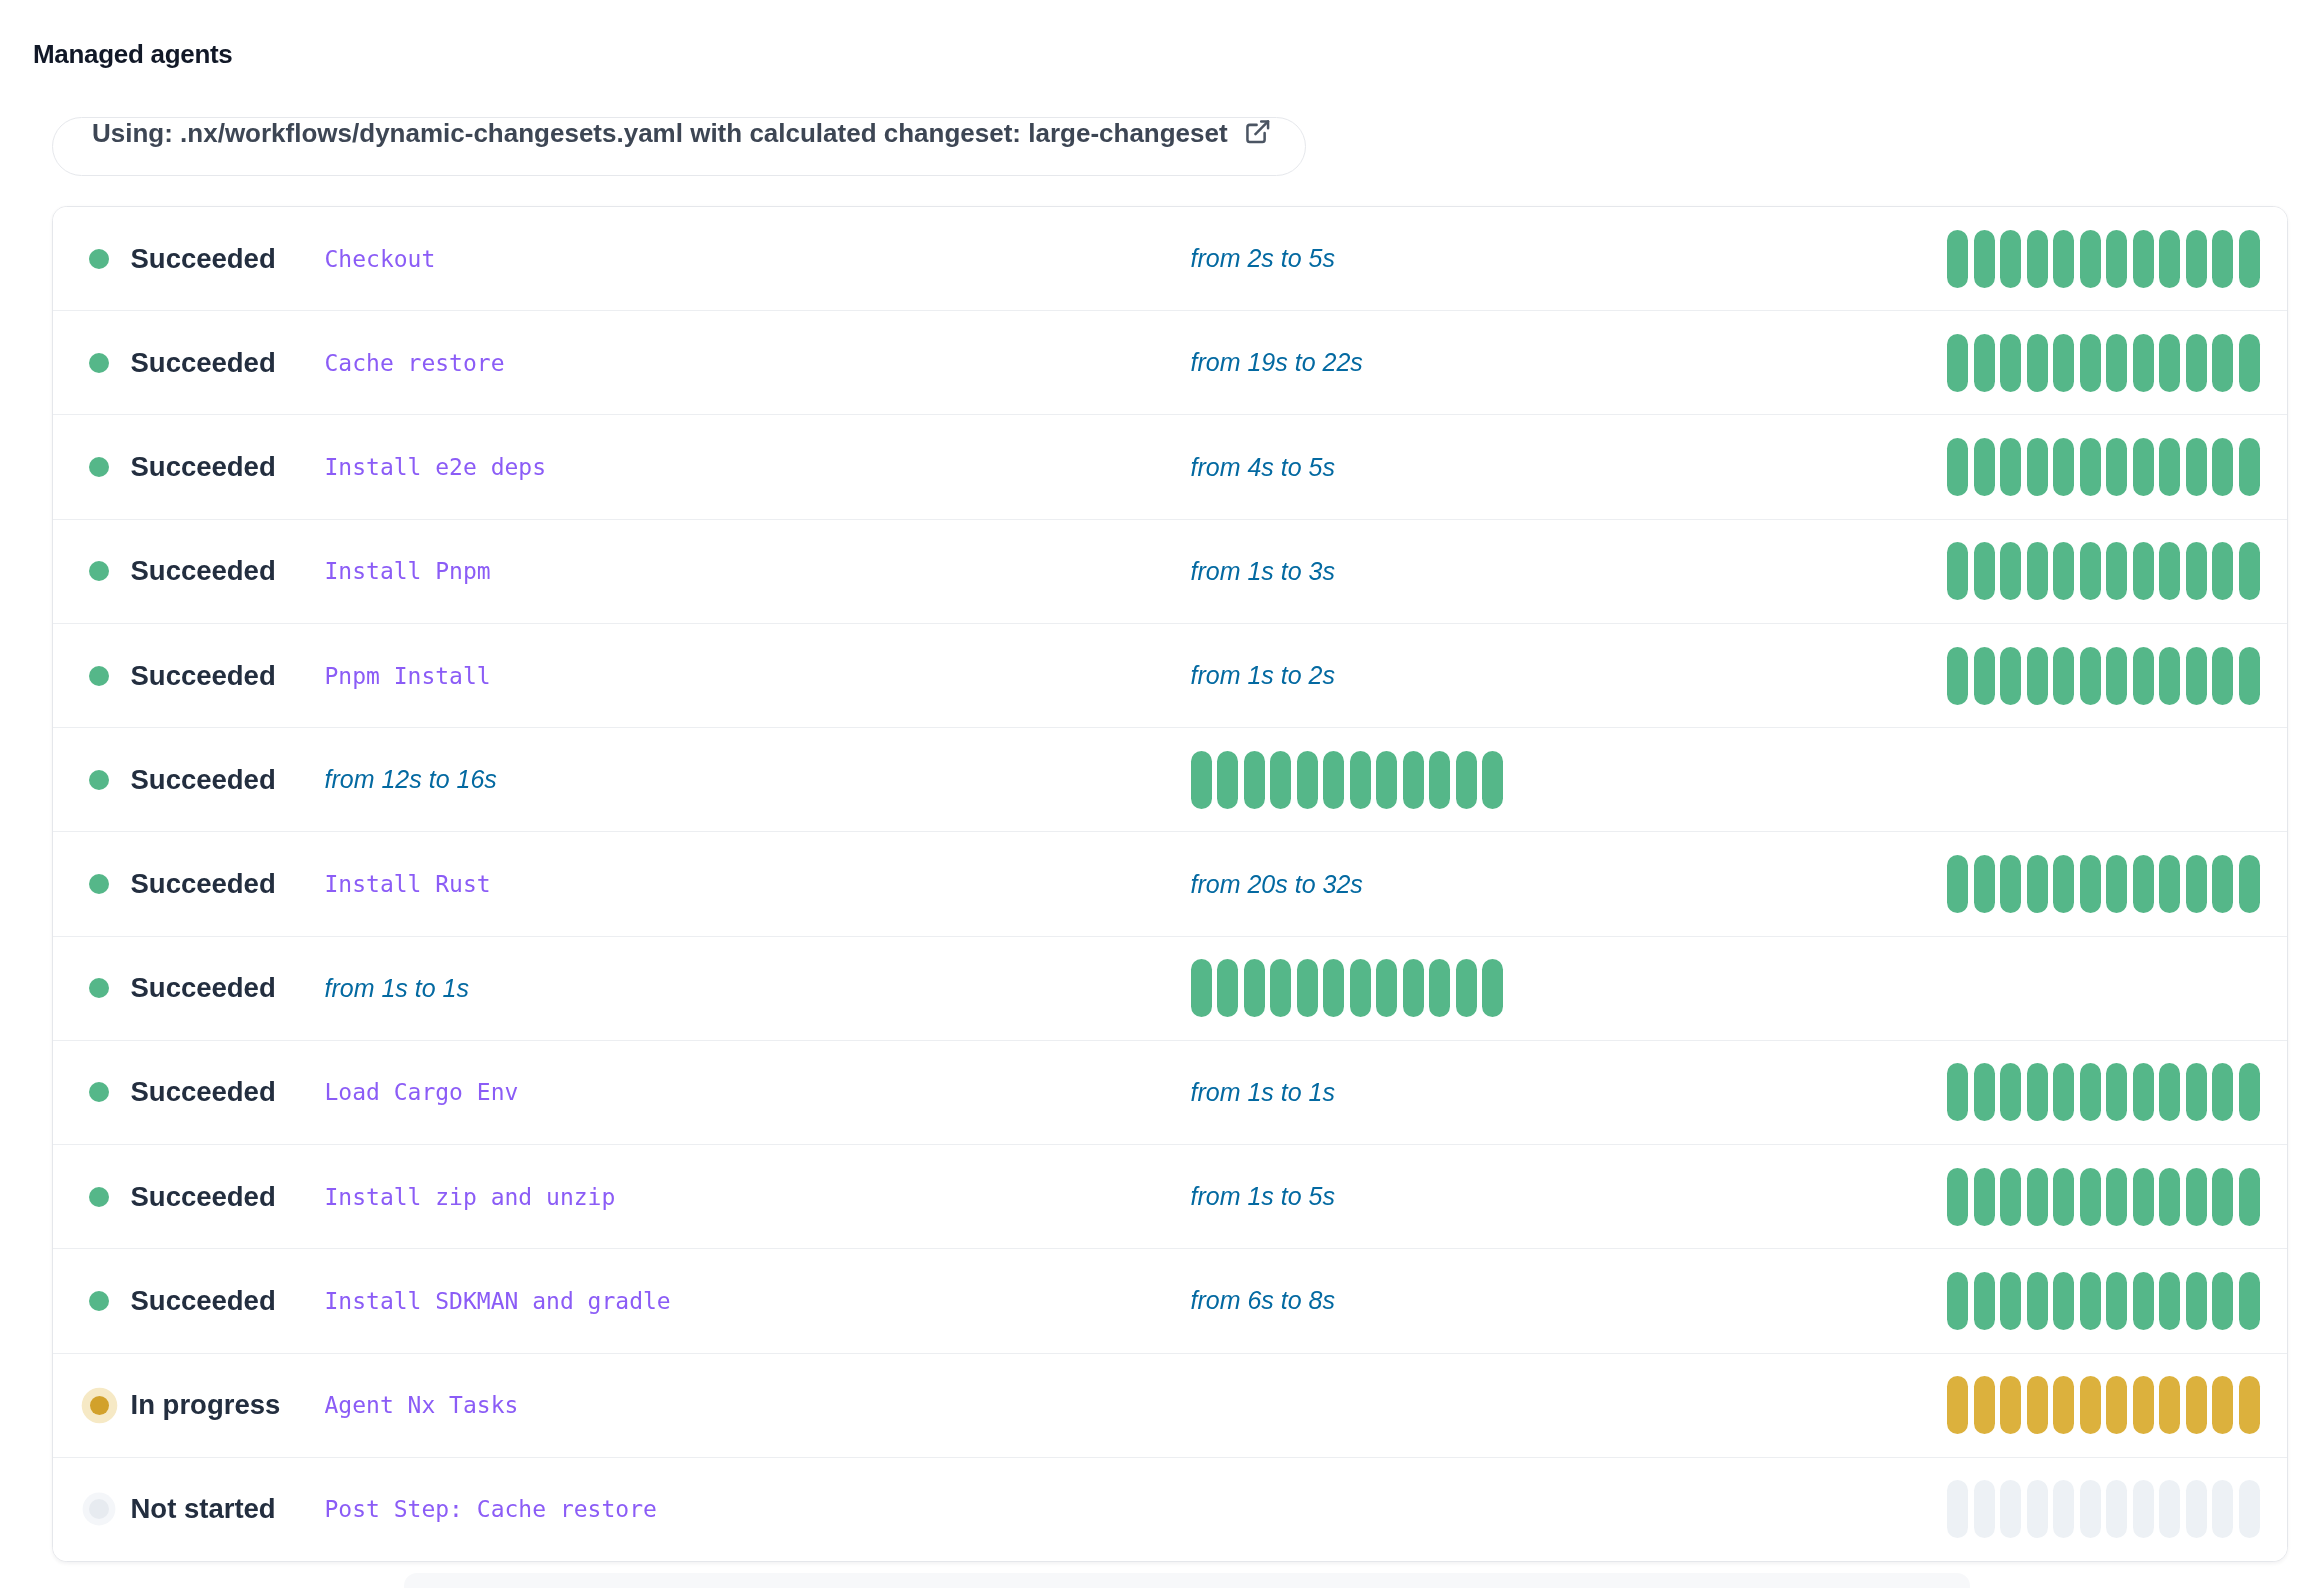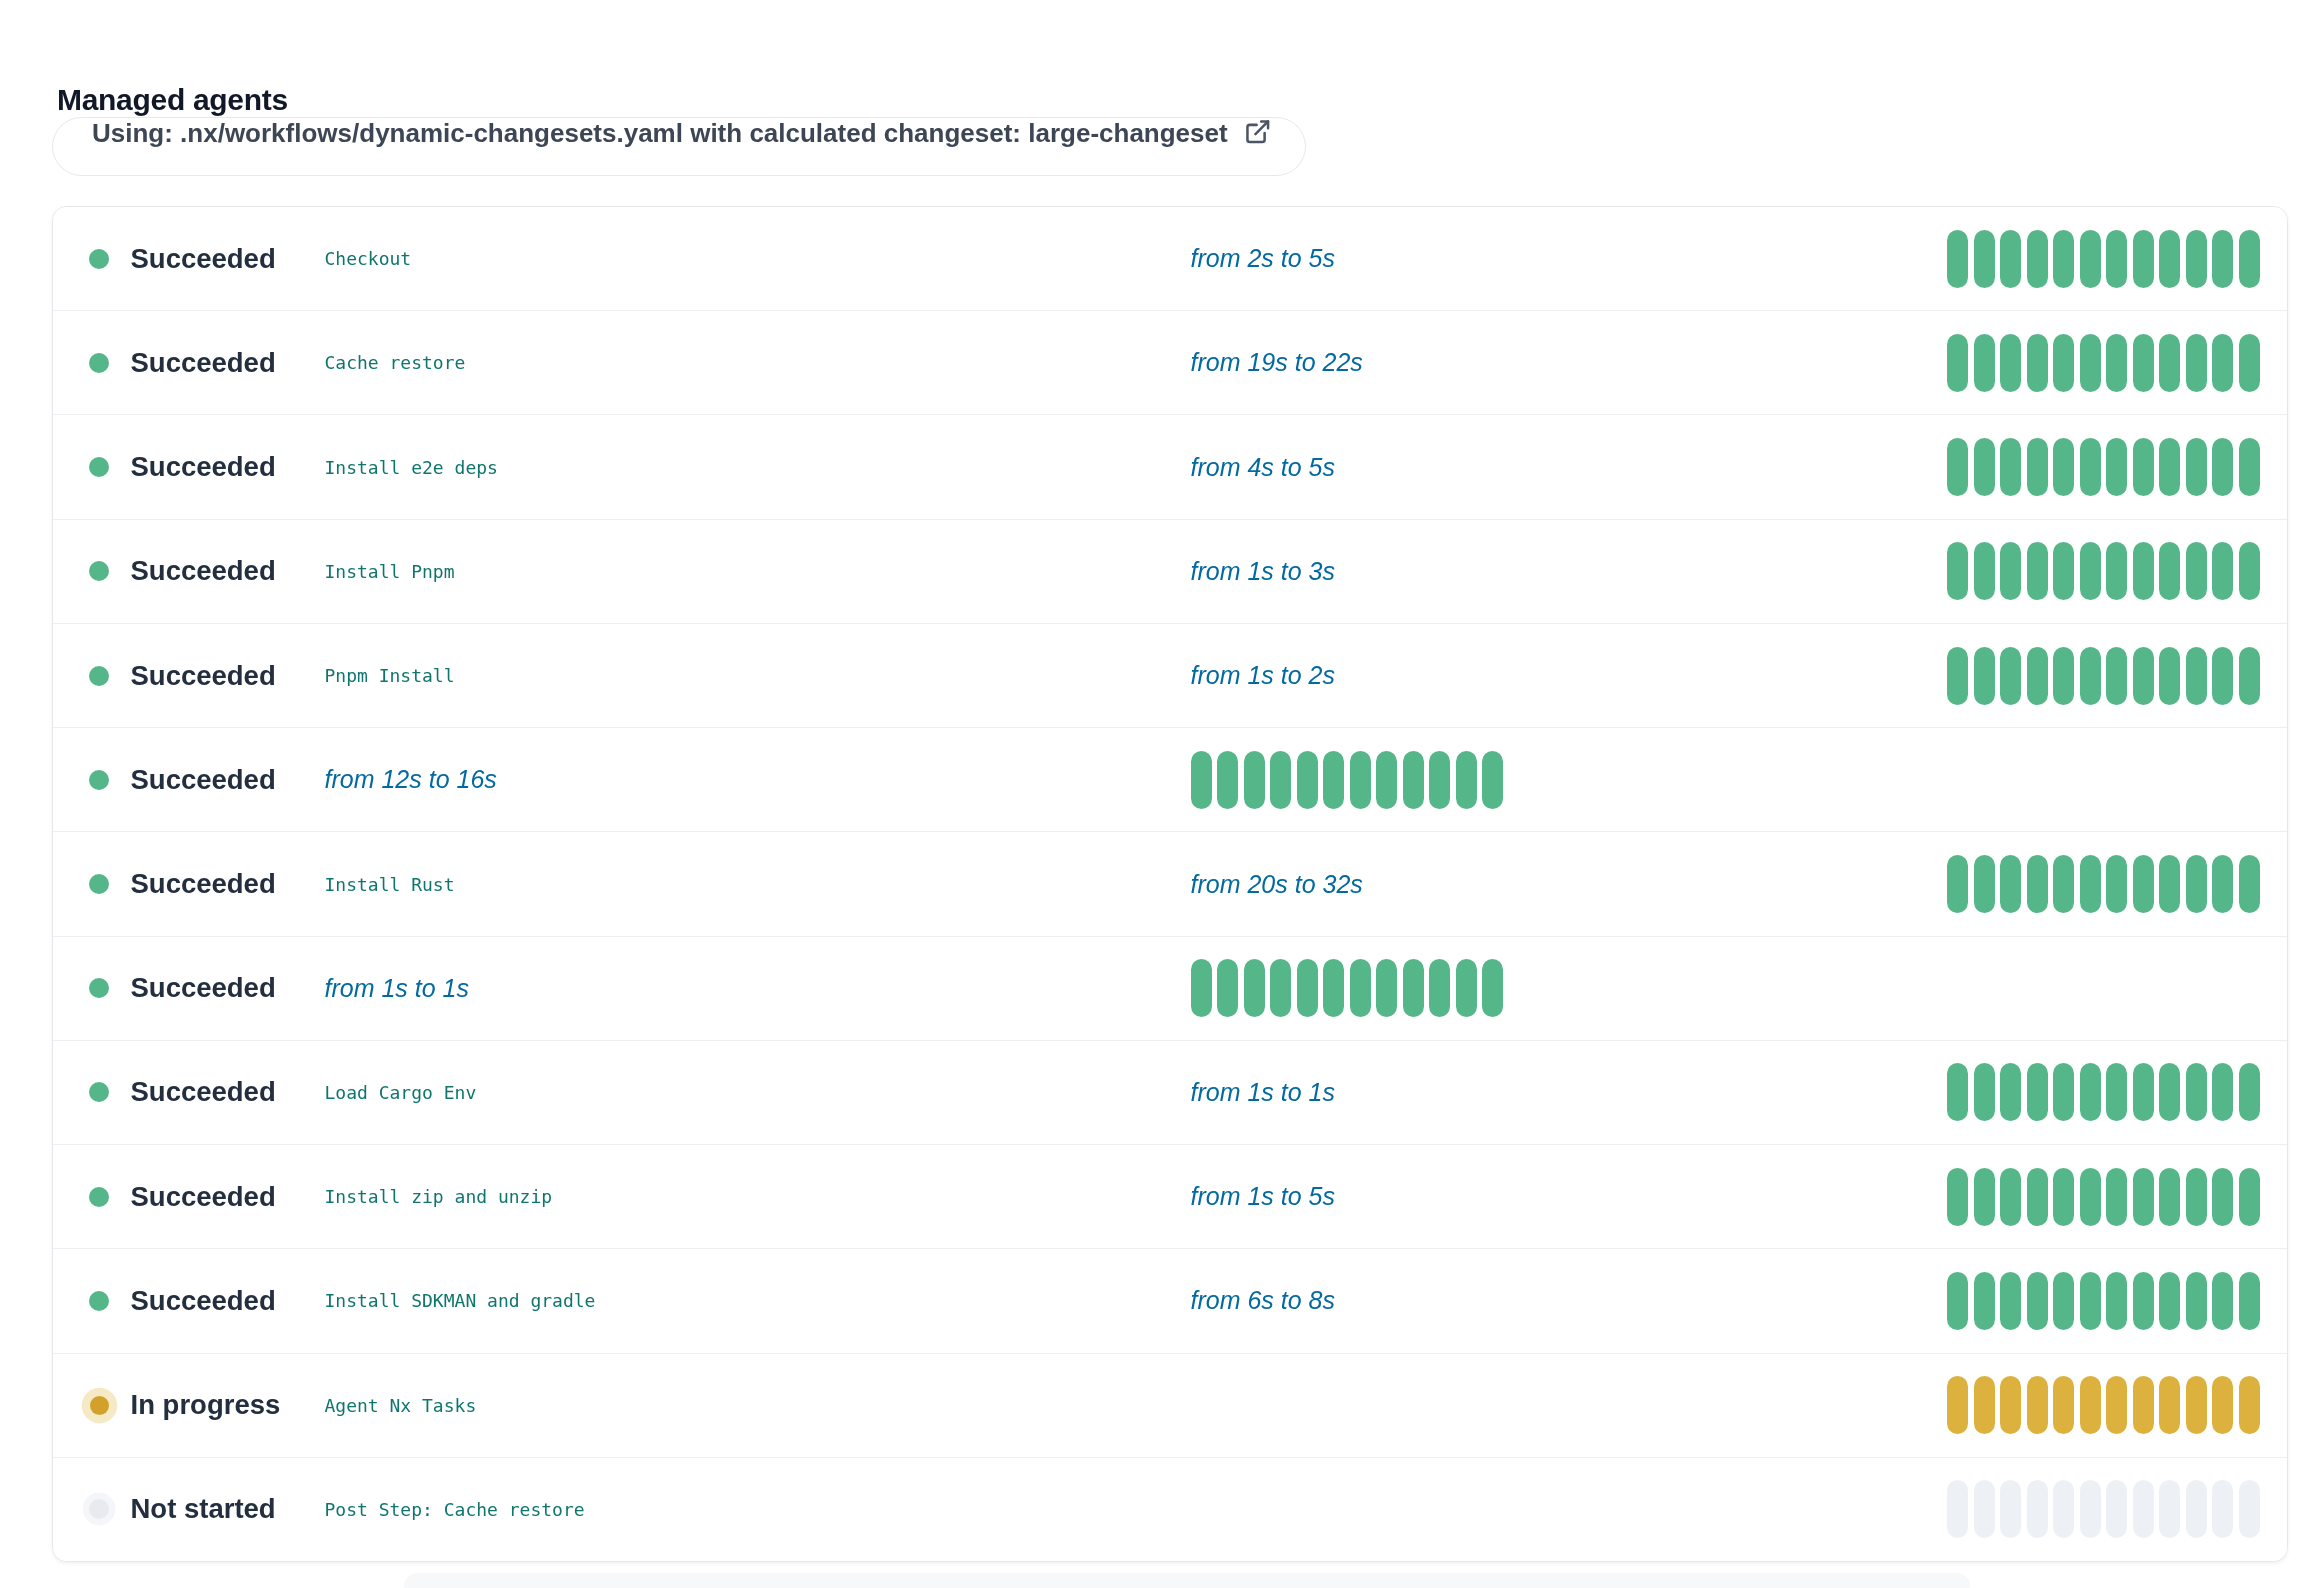--- a/index.html
+++ b/index.html
@@ -6,27 +6,26 @@
   html, body { width: 2320px; height: 1589px; }
   body {
     background: #ffffff;
     font-family: "Liberation Sans", sans-serif;
     position: relative;
     overflow: hidden;
   }
 
   .page-title {
     position: absolute;
-    left: 57px;
+    left: 33px;
     top: 39px;
-    font-size: 30px;
+    font-size: 26px;
     font-weight: 700;
     color: #111827;
     letter-spacing: -0.3px;
-    margin-top: 44px;
   }
 
   .banner {
     position: absolute;
     left: 52px;
     top: 117px;
     height: 59px;
     display: inline-flex;
     align-items: flex-start;
     gap: 16.5px;
@@ -88,22 +87,22 @@
   .status-label {
     margin-left: 13px;
     font-size: 27.5px;
     font-weight: 600;
     color: #232e3f;
     white-space: nowrap;
   }
 
   .step-name {
     font-family: "DejaVu Sans Mono", monospace;
-    font-size: 18px;
-    color: #0f766e;
+    font-size: 23px;
+    color: #8b5cf6;
     white-space: nowrap;
   }
 
   .duration {
     font-size: 25px;
     font-style: italic;
     color: #0369a1;
     white-space: nowrap;
     justify-self: start;
   }

